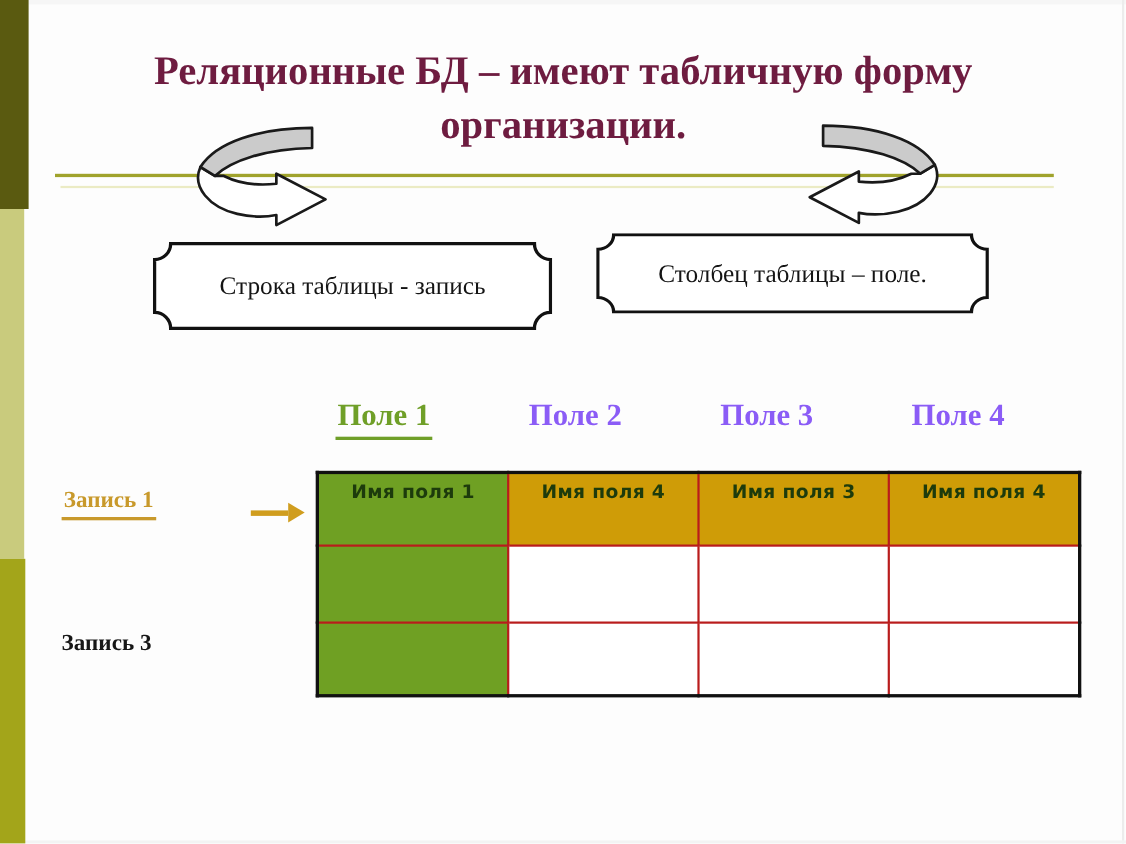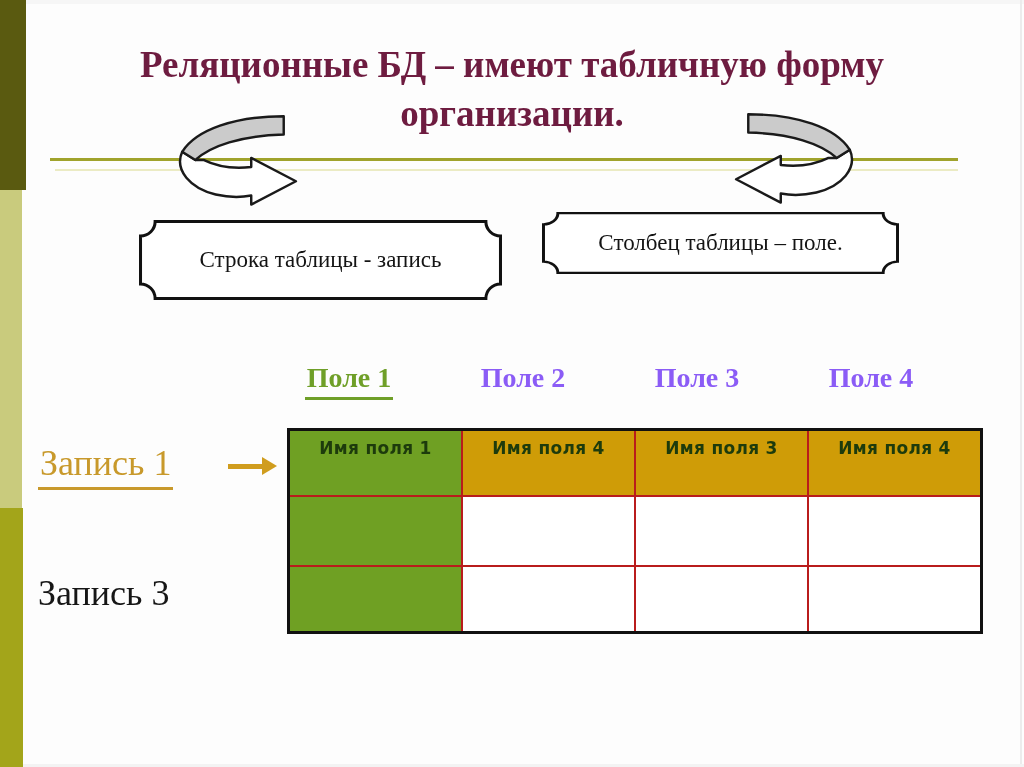--- a/index.html
+++ b/index.html
@@ -30,35 +30,35 @@
   .rule-faint{position:absolute;left:55px;top:169px;width:903px;height:2px;background:#ebebc4;}
 
   
   .curved-arrow{position:absolute;width:132px;height:102px;}
   .curved-arrow-left{left:170px;top:113px;}
   .curved-arrow-right{left:730px;top:111px;transform:scaleX(-1);}
 
   
   .plaque{position:absolute;}
   .plaque-left{left:139px;top:220px;width:363px;height:80px;}
-  .plaque-right{left:542px;top:212px;width:357px;height:62px;}
+  .plaque-right{left:542px;top:212px;width:357px;height:73px;}
   .plaque svg{position:absolute;inset:0;width:100%;height:100%;}
   .plaque .label{
     position:absolute;inset:0;display:flex;align-items:center;justify-content:center;
     font-size:23px;color:#141414;
   }
 
   
   .field-row{position:absolute;left:262px;top:362px;width:696px;display:flex;}
   .field-row .fcol{flex:1;text-align:center;font-weight:700;font-size:28px;color:#8b5cf6;}
   .field-row .fcol.hl{color:var(--field1-text,#6f9f28);}
   .underlined{display:inline-block;border-bottom:3px solid currentColor;padding:0 2px 3px 2px;}
 
   
-  .record{position:absolute;left:38px;font-weight:400;font-size:36px;color:#161616;}
+  .record{position:absolute;left:56px;font-weight:700;font-size:21px;color:#161616;}
   .record.hl{color:var(--record1-text,#c8992b);}
   .rec1{top:442px;} .rec2{top:506px;} .rec3{top:572px;}
 
   
   .pointer{position:absolute;left:228px;top:457px;width:49px;height:18px;}
   .pointer .shaft{position:absolute;left:0;top:7px;width:34px;height:5px;background:var(--pointer-arrow,#d09d1e);}
   .pointer .head{
     position:absolute;right:0;top:0;width:0;height:0;
     border-top:9px solid transparent;border-bottom:9px solid transparent;
     border-left:15px solid var(--pointer-arrow,#d09d1e);

